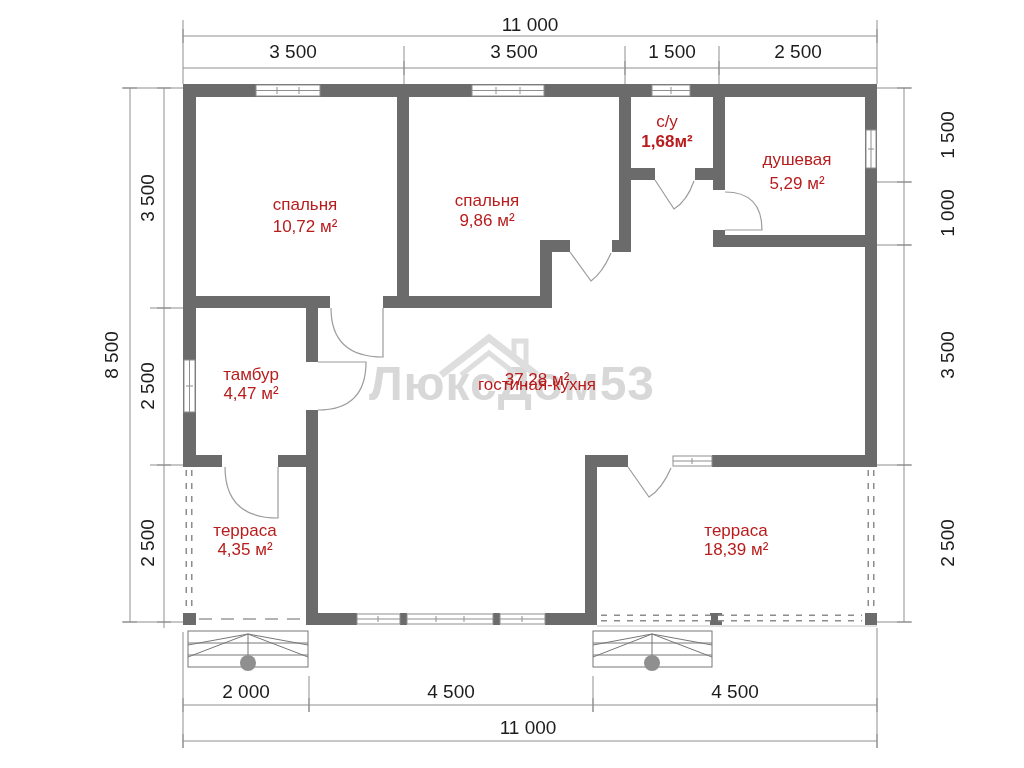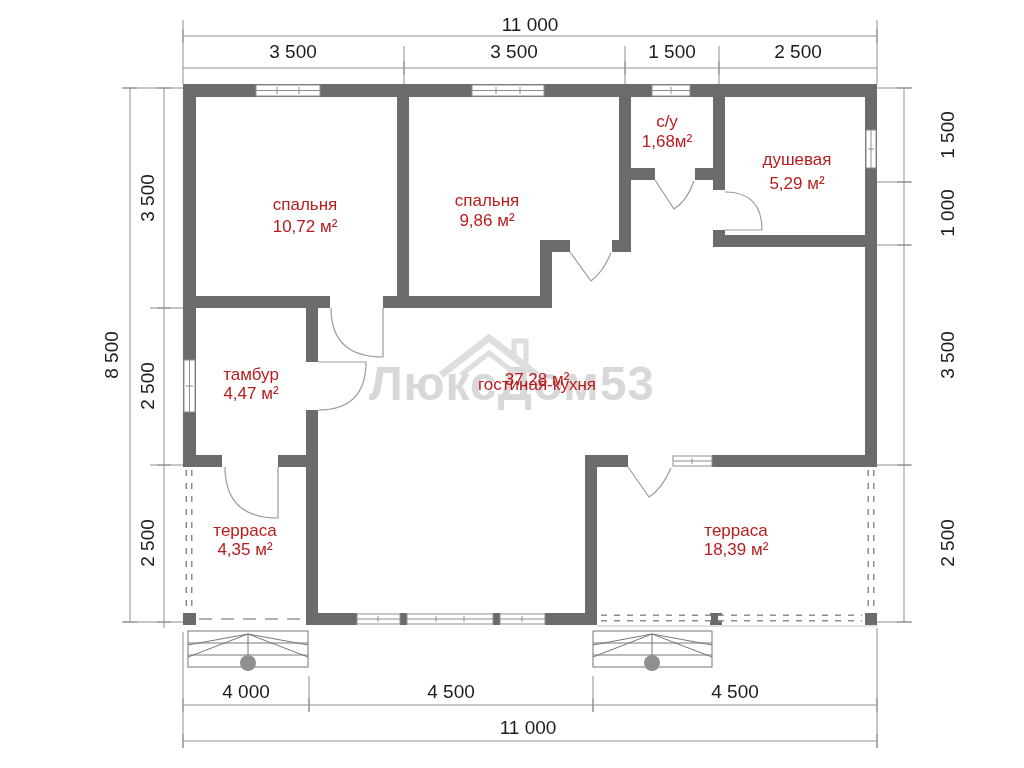--- a/index.html
+++ b/index.html
@@ -218,33 +218,33 @@
   <span class="lbl rot dim" style="left:112px;top:355px;">8 500</span>
   <span class="lbl rot dim" style="left:148px;top:198px;">3 500</span>
   <span class="lbl rot dim" style="left:148px;top:386px;">2 500</span>
   <span class="lbl rot dim" style="left:148px;top:543px;">2 500</span>
 
   <span class="lbl rot dim" style="left:948px;top:135px;">1 500</span>
   <span class="lbl rot dim" style="left:948px;top:213px;">1 000</span>
   <span class="lbl rot dim" style="left:948px;top:355px;">3 500</span>
   <span class="lbl rot dim" style="left:948px;top:543px;">2 500</span>
 
-  <span class="lbl dim" style="left:246px;top:692px;">4 000</span>
+  <span class="lbl dim" style="left:246px;top:692px;">2 000</span>
   <span class="lbl dim" style="left:451px;top:692px;">4 500</span>
   <span class="lbl dim" style="left:735px;top:692px;">4 500</span>
   <span class="lbl dim" style="left:528px;top:728px;">11 000</span>
 
   <span class="lbl room" style="left:305px;top:205px;">спальня</span>
   <span class="lbl room" style="left:305px;top:227px;">10,72 м²</span>
 
   <span class="lbl room" style="left:487px;top:201px;">спальня</span>
   <span class="lbl room" style="left:487px;top:221px;">9,86 м²</span>
 
   <span class="lbl room" style="left:667px;top:122px;">с/у</span>
-  <span class="lbl room" style="left:667px;top:142px;">1,68м²</span>
+  <span class="lbl room" style="left:667px;top:142px;font-weight:bold;">1,68м²</span>
 
   <span class="lbl room" style="left:797px;top:160px;">душевая</span>
   <span class="lbl room" style="left:797px;top:184px;">5,29 м²</span>
 
   <span class="lbl room" style="left:251px;top:375px;">тамбур</span>
   <span class="lbl room" style="left:251px;top:394px;">4,47 м²</span>
 
   <span class="lbl room" style="left:537px;top:385px;">гостиная-кухня</span>
   <span class="lbl room" style="left:537px;top:380px;">37,28 м²</span>
 

